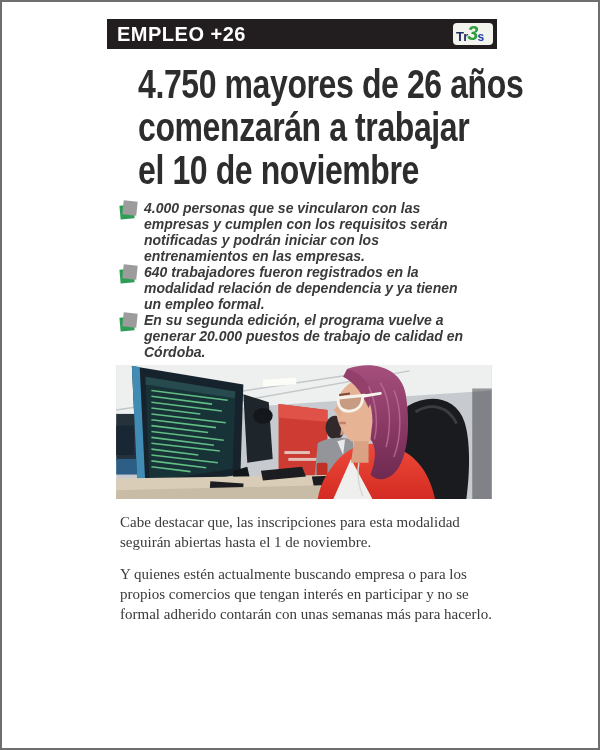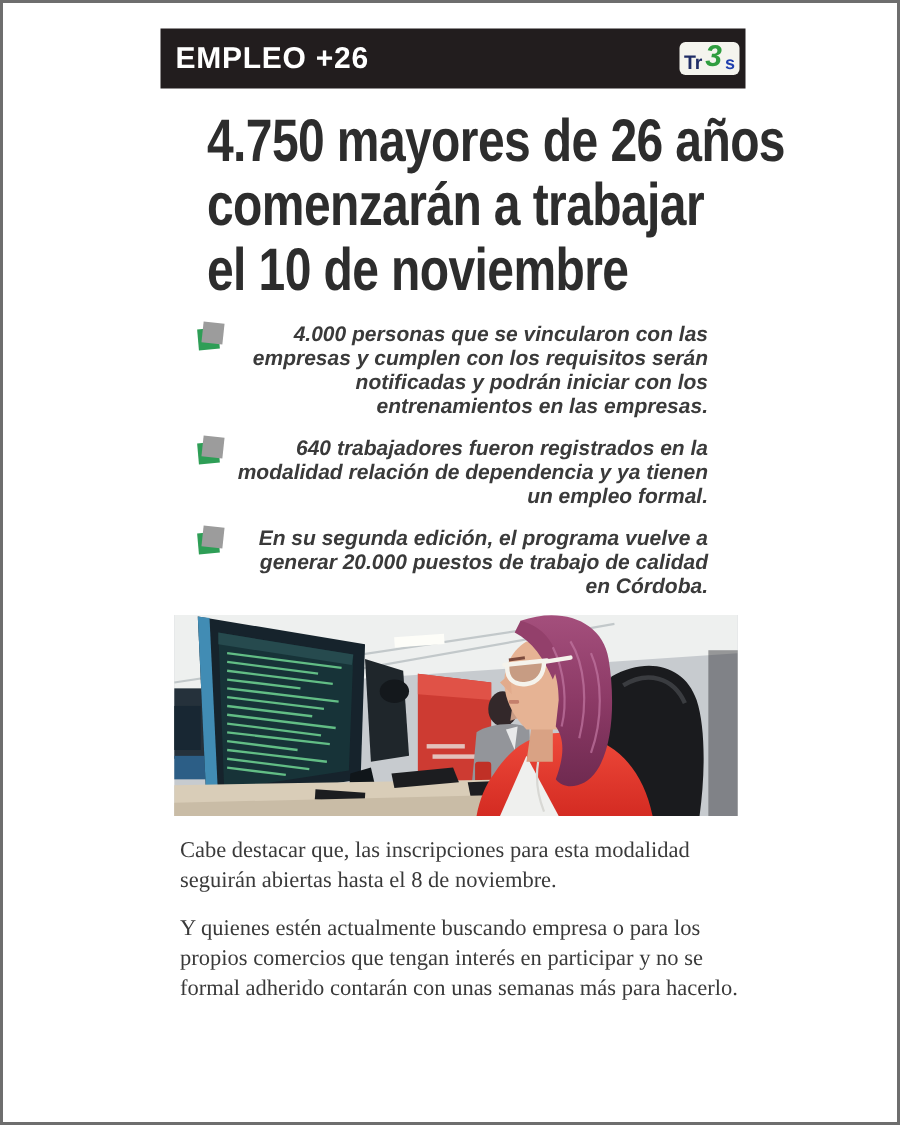--- a/index.html
+++ b/index.html
@@ -6,45 +6,45 @@
   .page {
     width:600px; height:750px; box-sizing:border-box;
     border:2px solid #6e6e6e; background:#ffffff;
     position:relative; overflow:hidden;
     font-family:"Liberation Sans", sans-serif;
   }
   .content { width:390px; margin:17px 0 0 105px; }
 
   
   .kicker {
-    background:#221d1e; height:40px; width:390px;
+    background:#221d1e; height:30px; width:390px;
     display:flex; align-items:center; justify-content:space-between;
     padding:0 4px 0 10px; box-sizing:border-box;
   }
   .kicker-label { color:#ffffff; font-weight:bold; font-size:20px; letter-spacing:0.5px; }
   .logo {
     background:#f4f4ee; border-radius:4px; height:22px; min-width:40px;
-    display:flex; align-items:flex-end; justify-content:space-between;
+    display:flex; align-items:flex-end; justify-content:flex-start;
     padding:0 3px 2px 3px; box-sizing:border-box; line-height:1;
   }
   .logo-tr { color:#1f2d66; font-weight:bold; font-size:13px; }
   .logo-3  { color:#2f9e3f; font-weight:bold; font-style:italic; font-size:20px; margin:0 -1px; }
   .logo-s  { color:#1f3fae; font-weight:bold; font-size:12px; }
 
   
   .headline { margin:14px 0 8px 31px; padding:0; }
   .headline-line {
     display:block; font-size:40px; line-height:43px; font-weight:bold;
     color:#2d2d2d; white-space:nowrap; letter-spacing:-0.5px;
     transform:scaleX(0.80); transform-origin:0 50%;
   }
 
   
   .bullets { list-style:none; margin:8px 0 0 13px; padding:0; width:364px; }
-  .bullet-item { display:flex; align-items:flex-start; margin:12px;text-align:right; }
+  .bullet-item { display:flex; align-items:flex-start; margin:0; }
   .bullet-icon { position:relative; width:24px; height:18px; flex:0 0 24px; margin-top:1px; }
   .sq-green { position:absolute; left:0; top:4px; width:14px; height:14px; background:#2e9e56; transform:rotate(-5deg); }
   .sq-gray  { position:absolute; left:3px; top:0; width:14px; height:14px; background:#9c9c9c; transform:rotate(6deg); }
   .bullet-text {
     font-weight:bold; font-style:italic; font-size:14px; line-height:16px;
     color:#3a3a3a; width:334px;
   }
 
   
   .photo { margin:5px 0 0 5px; width:384px; height:134px; }
@@ -194,18 +194,18 @@
         <path d="M227,34 L252,32 C252,40 248,46 240,47 C232,48 226,44 227,34 Z" fill="#3c3a38" opacity="0.18"></path>
         <g fill="none" stroke="#f5f3ec" stroke-width="3" stroke-linecap="round">
           <path d="M225,34 L254,31"></path>
           <path d="M227,34 C226,44 232,48 240,47 C248,46 252,40 252,32"></path>
           <path d="M252,32 L270,29"></path>
         </g>
       </svg>
     </div>
 
     <div class="body-section">
-      <p>Cabe destacar que, las inscripciones para esta modalidad seguirán abiertas hasta el 8 de noviembre.</p>
+      <p>Cabe destacar que, las inscripciones para esta modalidad seguirán abiertas hasta el 1 de noviembre.</p>
       <p>Y quienes estén actualmente buscando empresa o para los propios comercios que tengan interés en participar y no se formal adherido contarán con unas semanas más para hacerlo.</p>
     </div>
 
   </div>
 </div>
 
 </body></html>

